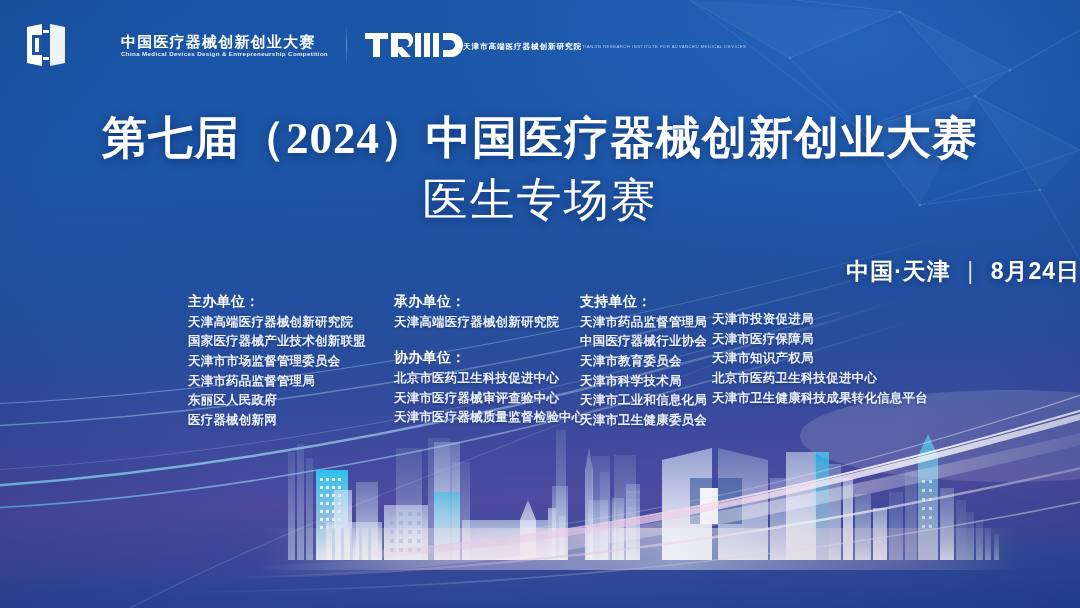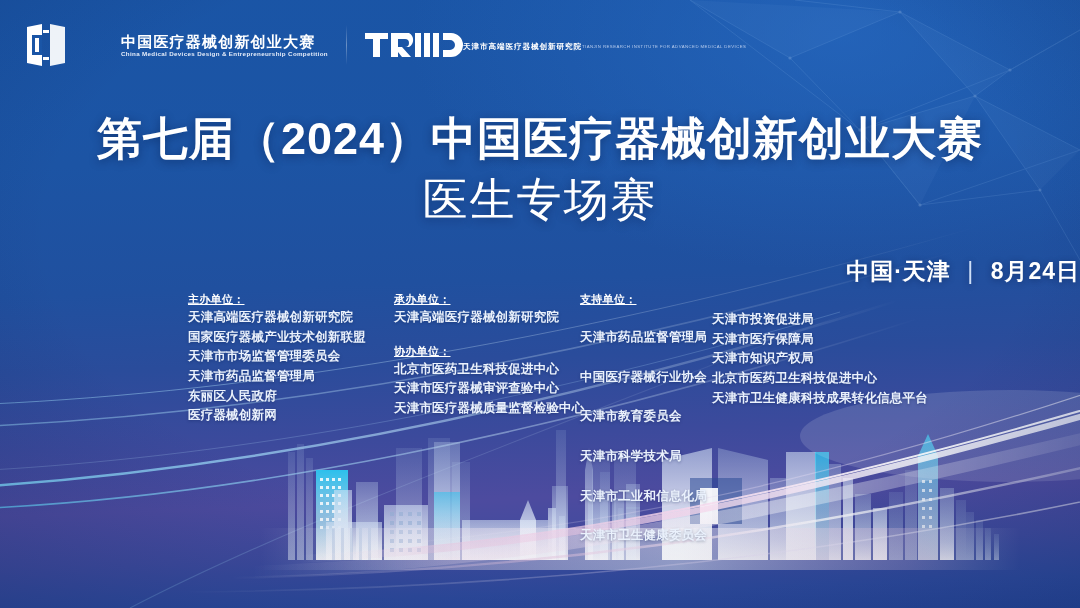--- a/index.html
+++ b/index.html
@@ -71,20 +71,21 @@
   #title-wrap {
     position:absolute; left:0; right:0; top:112px;
     text-align:center; z-index:5;
   }
   .title-line-1 {
     color:#ffffff;
     font-size:45px; font-weight:bold;
     letter-spacing:1px; line-height:1.18;
     text-shadow:0 2px 10px rgba(4,22,66,.45);
     white-space:nowrap;
+    font-family:Liberation Serif, serif;
   }
   .title-line-2 {
     color:#ffffff;
     font-size:45px; font-weight:normal;
     letter-spacing:2px; line-height:1.18;
     margin-top:8px;
     text-shadow:0 2px 10px rgba(4,22,66,.45);
     white-space:nowrap;
   }
 
@@ -103,28 +104,27 @@
 
   
   #orgs {
     position:absolute; left:188px; top:291px;
     display:flex; align-items:flex-start;
     z-index:5;
   }
   .col { display:flex; flex-direction:column; }
   .col-1 { width:186px; }
   .col-2 { width:186px;margin-left:20px; }
-  .col-3 { width:132px;gap:20px; }
+  .col-3 { width:132px; }
   .col-4 { width:210px; }
 
   .org-head {
-    color:#ffffff; font-size:11px; font-weight:bold;
+    color:#ffffff; font-size:14px; font-weight:bold;
     letter-spacing:.3px; line-height:1.55;
     white-space:nowrap;
-    text-decoration:underline;
   }
   .org-item {
     color:#eaf1fc; font-size:12.5px; font-weight:bold;
     letter-spacing:.2px; line-height:1.57;
     white-space:nowrap;
     text-shadow:0 1px 3px rgba(6,26,72,.35);
   }
   .gap { height:15px; }
   .spacer-head { height:19px; }
 </style>

